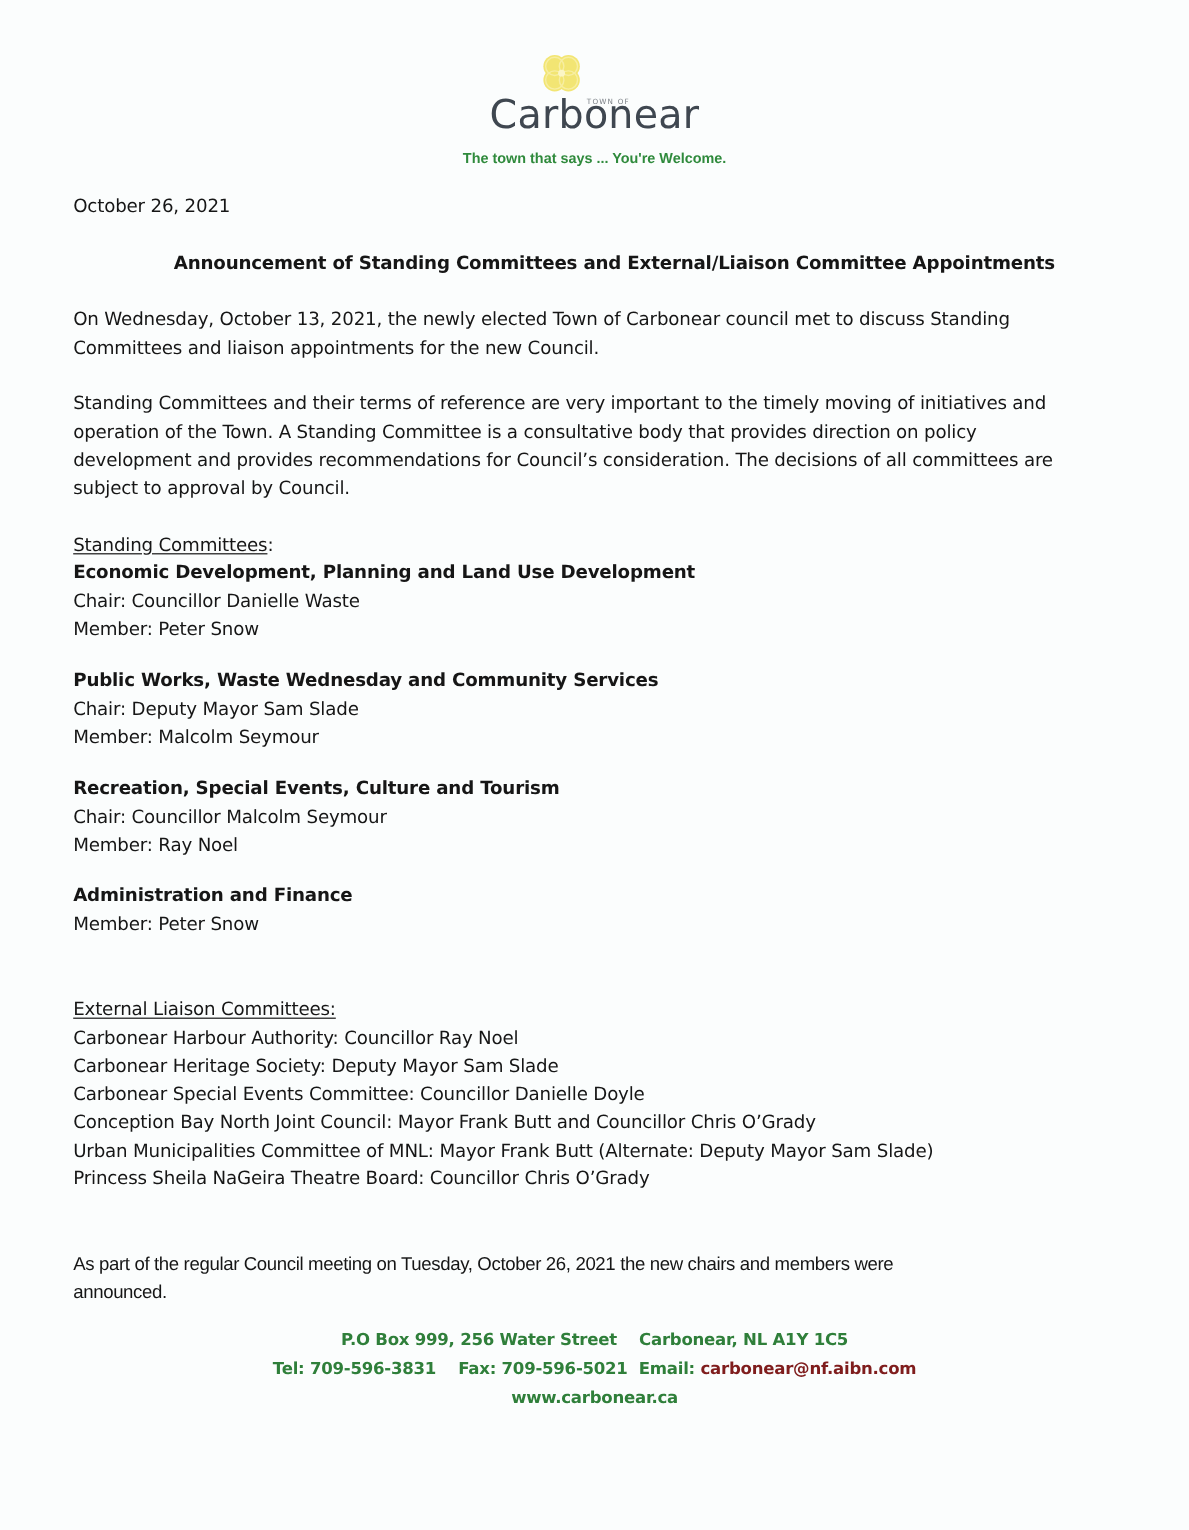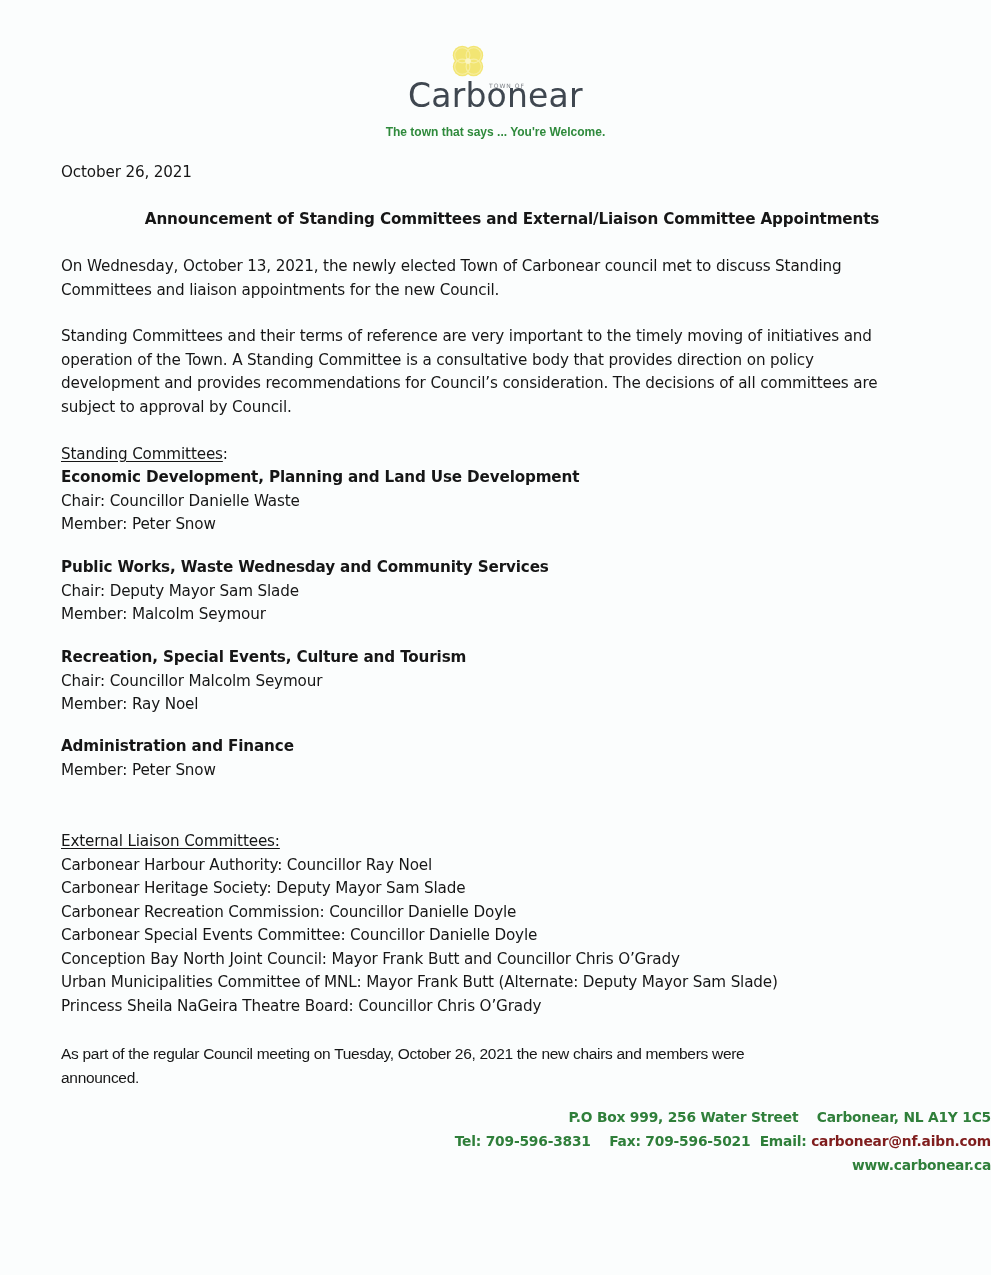--- a/index.html
+++ b/index.html
@@ -99,21 +99,21 @@
     .sec-header { position: absolute; left: 61px; }
     .committee { position: absolute; left: 61px; }
     .liaison { position: absolute; left: 61px; }
     .closing { position: absolute; left: 61px; font-family: "Liberation Sans", sans-serif; font-size: 15.5px; letter-spacing: -0.3px; }
     
     .footer {
       position: absolute;
       left: 0;
       width: 991px;
       top: 1105px;
-      text-align: right;
+      text-align: center;
       color: #2f7f3a;
       font-weight: bold;
       font-family: "DejaVu Sans", sans-serif;
       font-size: 13.8px;
       line-height: 24px;
       letter-spacing: -0.2px;
     }
     .footer .row { display: block; white-space: pre; }
     .email-link {
       color: #7f1d1d;
@@ -186,21 +186,20 @@
 
   <div class="txt committee" style="top:735px;">
     <span class="line bold">Administration and Finance</span>
     <span class="line">Member: Peter Snow</span>
   </div>
 
   <div class="txt liaison" style="top:830px;">
     <span class="line u">External Liaison Committees:</span>
     <span class="line">Carbonear Harbour Authority: Councillor Ray Noel</span>
     <span class="line">Carbonear Heritage Society: Deputy Mayor Sam Slade</span>
-    <span class="line">Carbonear Recreation Commission: Councillor Danielle Doyle</span>
     <span class="line">Carbonear Special Events Committee: Councillor Danielle Doyle</span>
     <span class="line">Conception Bay North Joint Council: Mayor Frank Butt and Councillor Chris O’Grady</span>
     <span class="line">Urban Municipalities Committee of MNL: Mayor Frank Butt (Alternate: Deputy Mayor Sam Slade)</span>
     <span class="line">Princess Sheila NaGeira Theatre Board: Councillor Chris O’Grady</span>
   </div>
 
   <div class="txt closing" style="top:1042px;">
     <span class="line">As part of the regular Council meeting on Tuesday, October 26, 2021 the new chairs and members were</span>
     <span class="line">announced.</span>
   </div>

